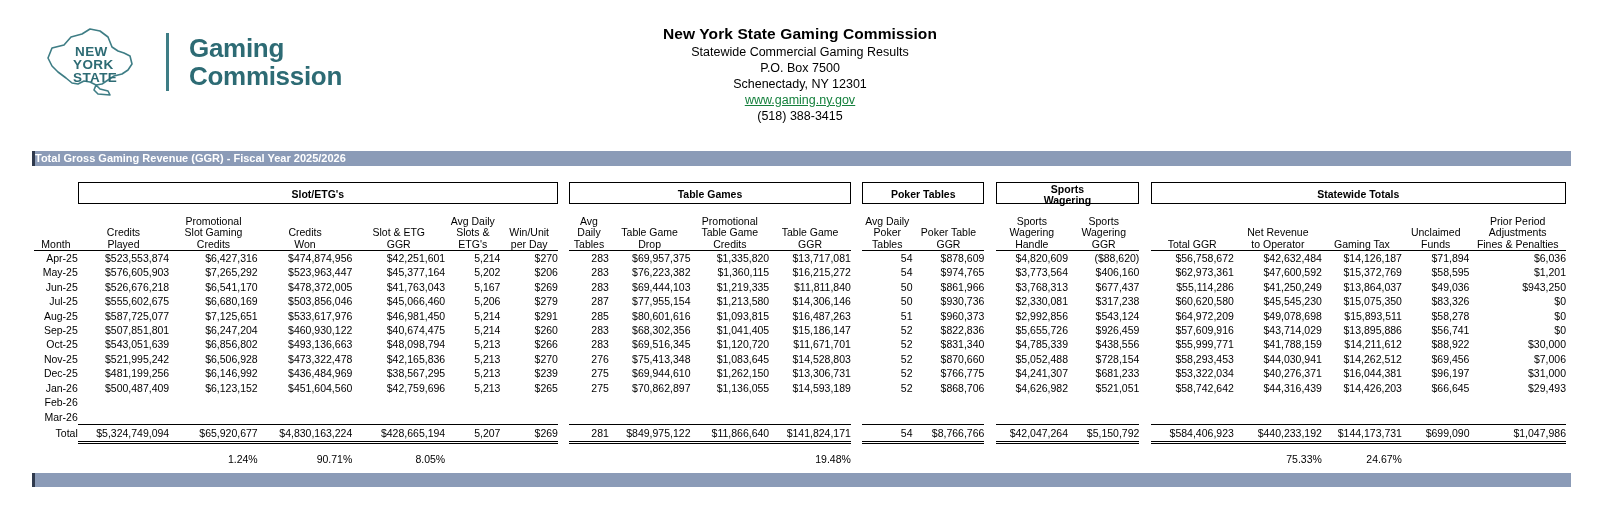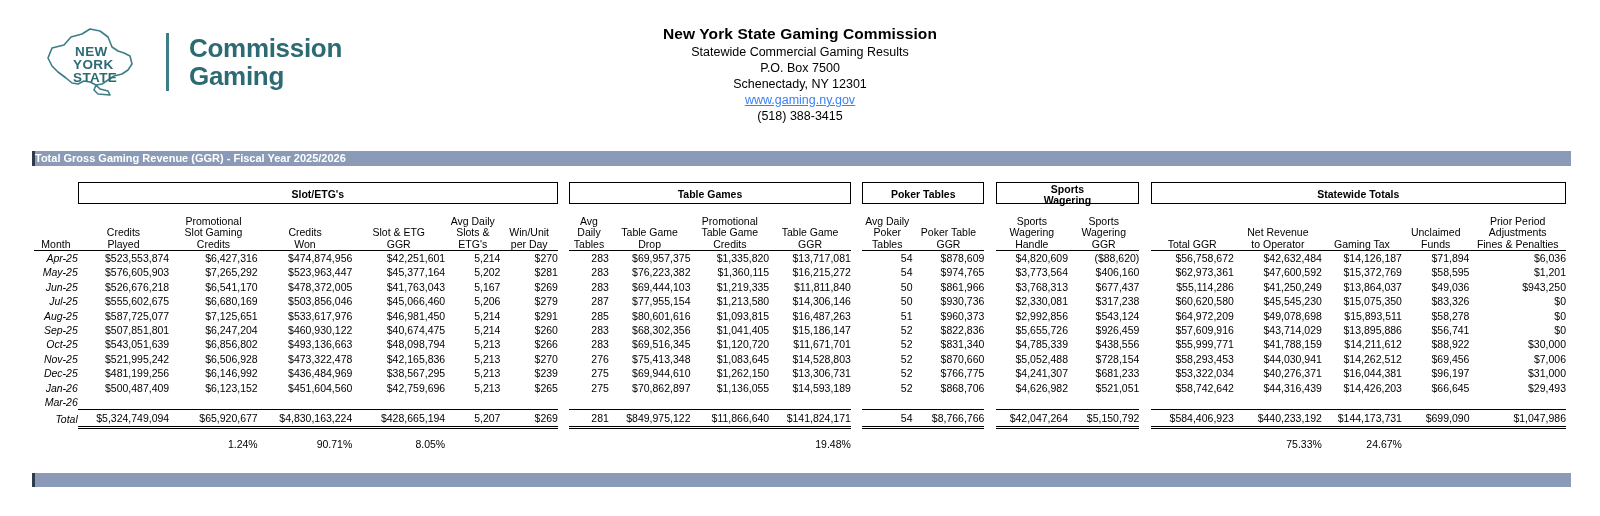--- a/index.html
+++ b/index.html
@@ -69,21 +69,21 @@
   }
   .title-block .t2,
   .title-block .t3,
   .title-block .t4,
   .title-block .t6 {
     font-size: 12.5px;
   }
   .title-block .t5 a,
   .title-block .t5 {
     font-size: 12.5px;
-    color: #3b82f6;
+    color: #15803d;
     text-decoration: underline;
   }
 
   
   .banner {
     position: absolute;
     left: 32px;
     top: 151px;
     width: 1536px;
     height: 15px;
@@ -151,21 +151,21 @@
     line-height: 11.5px;
     padding-bottom: 2px;
     height: 46px;
   }
   .colhead span { display: block; }
   .hdr-underline { border-bottom: 1.2px solid #000; }
 
   
   .datarow td { height: 14.4px; line-height: 14.4px; }
   .num { text-align: right; padding-right: 4px; }
-  .mon { text-align: right; padding-right: 8px; font-style: italic; }
+  .mon { text-align: right; padding-right: 8px; }
 
   
   .totrow td {
     height: 16px;
     line-height: 16px;
     border-top: 1.2px solid #000;
     border-bottom: 3px double #000;
   }
   .totrow td.nob { border: none; }
   .pctrow td { height: 26px; line-height: 30px; text-align: right; padding-right: 4px; font-size: 10.5px;}
@@ -184,22 +184,22 @@
                    L86 29 L92 32 L94 40 L90 46 L84 50 L76 52 L70 56 L64 60 L58 61
                    L52 58 L46 57 L40 60 L34 59 L28 54 L20 48 L14 42 Z" fill="none" stroke="#3e7d85" stroke-width="1.6" stroke-linejoin="round"></path>
           <path d="M58 61 L56 66 L60 70 L72 71 L70 67 L62 65 Z" fill="none" stroke="#3e7d85" stroke-width="1.6" stroke-linejoin="round"></path>
           <text x="37" y="32" font-family="&quot;Liberation Sans&quot;, sans-serif" font-size="13.5" font-weight="bold" fill="#2d6b74" letter-spacing="0.4">NEW</text>
           <text x="35" y="45" font-family="&quot;Liberation Sans&quot;, sans-serif" font-size="13.5" font-weight="bold" fill="#2d6b74" letter-spacing="0.4">YORK</text>
           <text x="35" y="58" font-family="&quot;Liberation Sans&quot;, sans-serif" font-size="13.5" font-weight="bold" fill="#2d6b74" letter-spacing="0.4">STATE</text>
         </svg>
       </div>
       <div class="logo-divider"></div>
       <div class="logo-text">
+        <div>Gaming</div>
         <div>Commission</div>
-        <div>Gaming</div>
       </div>
     </div>
 
     <div class="title-block">
       <div class="t1">New York State Gaming Commission</div>
       <div class="t2">Statewide Commercial Gaming Results</div>
       <div class="t3">P.O. Box 7500</div>
       <div class="t4">Schenectady, NY 12301</div>
       <div class="t5"><a href="#">www.gaming.ny.gov</a></div>
       <div class="t6">(518) 388-3415</div>
@@ -384,21 +384,21 @@
             <td class="num">$71,894</td>
             <td class="num">$6,036</td>
           </tr>
           <tr class="datarow">
             <td class="mon">May-25</td>
             <td class="num">$576,605,903</td>
             <td class="num">$7,265,292</td>
             <td class="num">$523,963,447</td>
             <td class="num">$45,377,164</td>
             <td class="num">5,202</td>
-            <td class="num">$281</td>
+            <td class="num">$206</td>
             <td></td>
             <td class="num">283</td>
             <td class="num">$76,223,382</td>
             <td class="num">$1,360,115</td>
             <td class="num">$16,215,272</td>
             <td></td>
             <td class="num">54</td>
             <td class="num">$974,765</td>
             <td></td>
             <td class="num">$3,773,564</td>
@@ -610,20 +610,46 @@
             <td class="num">$868,706</td>
             <td></td>
             <td class="num">$4,626,982</td>
             <td class="num">$521,051</td>
             <td></td>
             <td class="num">$58,742,642</td>
             <td class="num">$44,316,439</td>
             <td class="num">$14,426,203</td>
             <td class="num">$66,645</td>
             <td class="num">$29,493</td>
+          </tr>
+          <tr class="datarow">
+            <td class="mon">Feb-26</td>
+            <td class="num"></td>
+            <td class="num"></td>
+            <td class="num"></td>
+            <td class="num"></td>
+            <td class="num"></td>
+            <td class="num"></td>
+            <td></td>
+            <td class="num"></td>
+            <td class="num"></td>
+            <td class="num"></td>
+            <td class="num"></td>
+            <td></td>
+            <td class="num"></td>
+            <td class="num"></td>
+            <td></td>
+            <td class="num"></td>
+            <td class="num"></td>
+            <td></td>
+            <td class="num"></td>
+            <td class="num"></td>
+            <td class="num"></td>
+            <td class="num"></td>
+            <td class="num"></td>
           </tr>
           <tr class="datarow">
             <td class="mon">Mar-26</td>
             <td class="num"></td>
             <td class="num"></td>
             <td class="num"></td>
             <td class="num"></td>
             <td class="num"></td>
             <td class="num"></td>
             <td></td>

